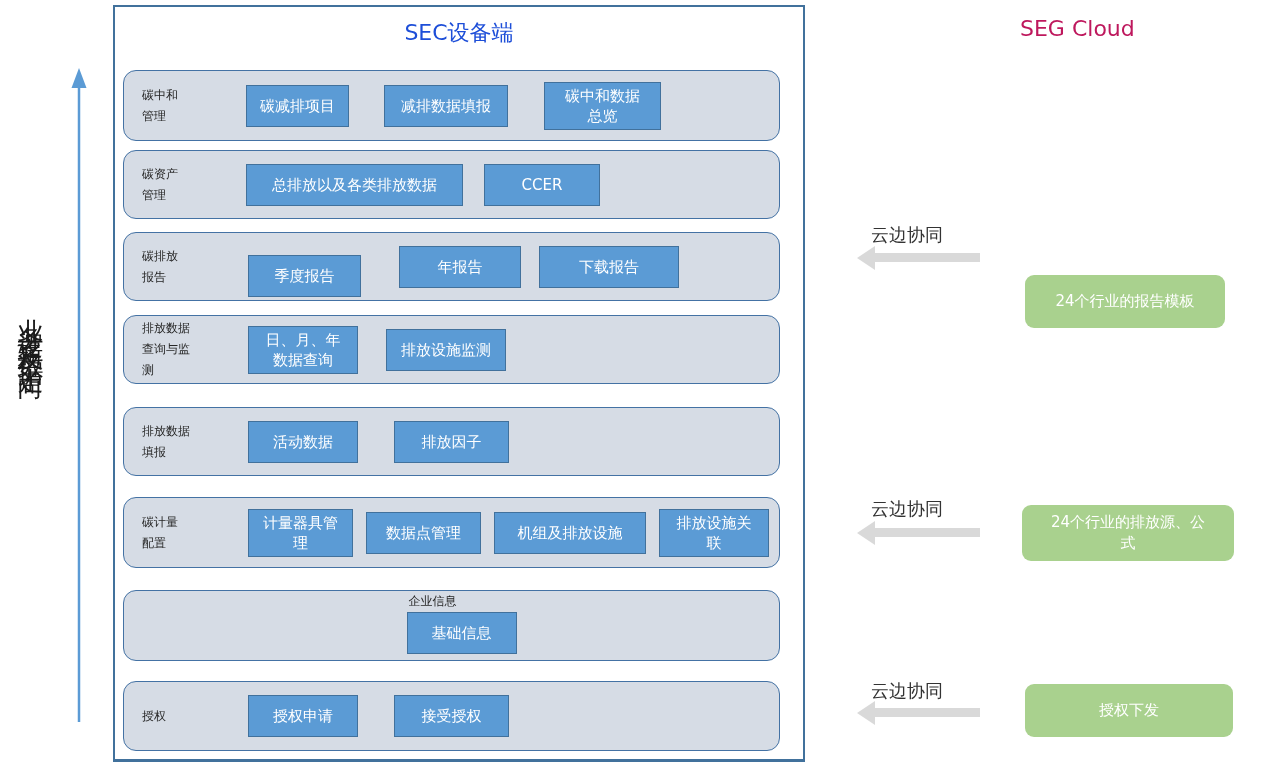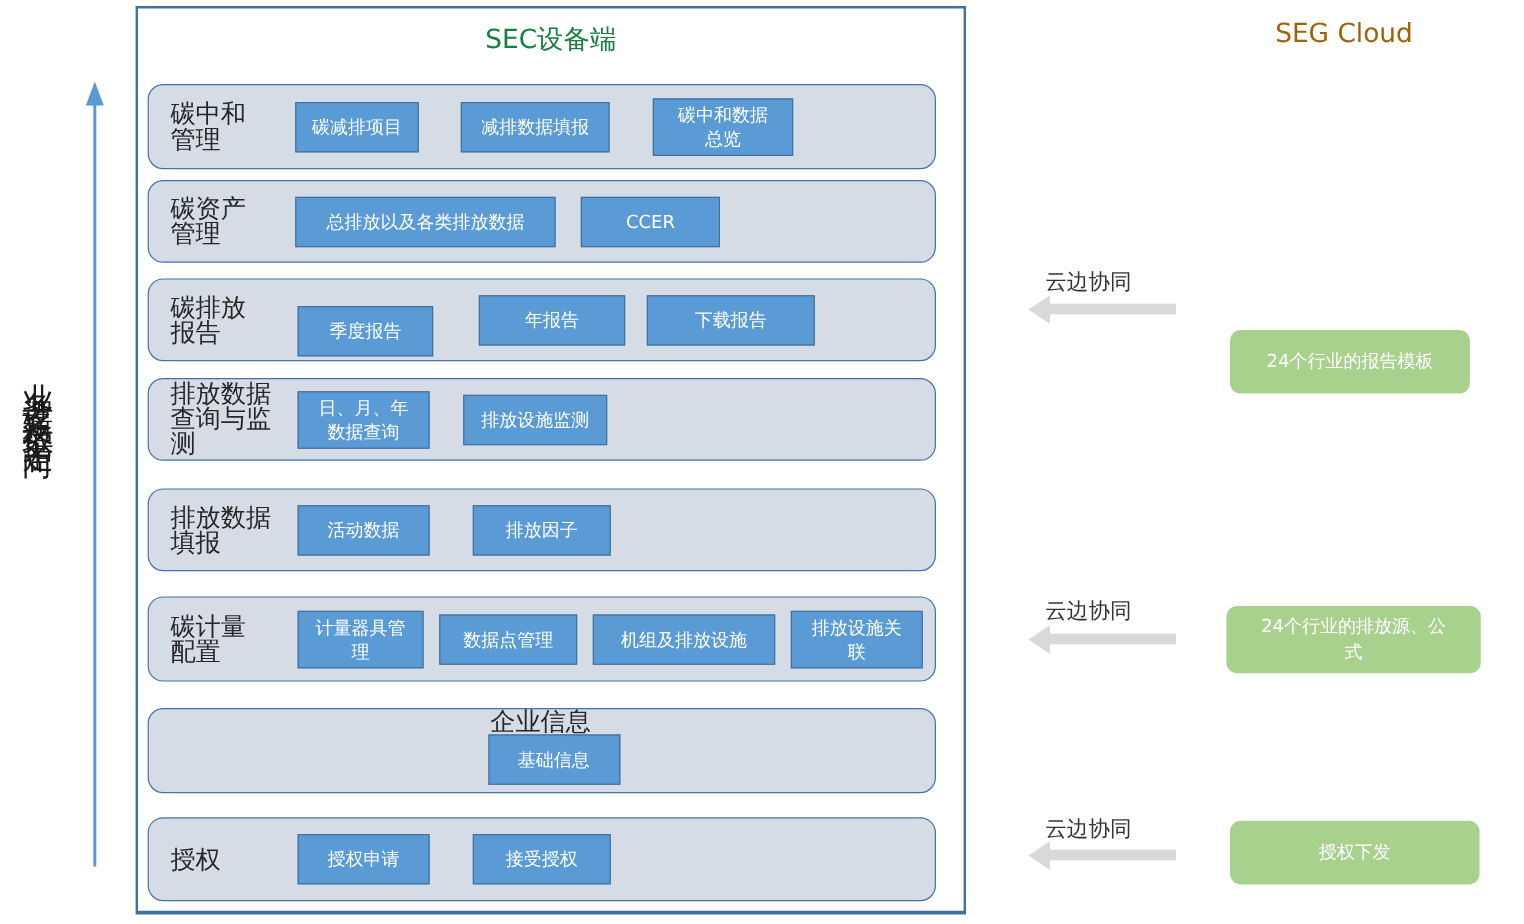--- a/index.html
+++ b/index.html
@@ -15,43 +15,43 @@
   }
   .flow-arrow { position:absolute; left:66px; top:66px; }
 
   
   .device-box {
     position:absolute; left:113px; top:5px; width:692px; height:757px;
     background:#ffffff; border:2px solid #41719C; border-bottom-width:3px;
   }
   .device-title {
     position:absolute; top:11px; left:0; width:100%;
-    text-align:center; font-size:22px; color:#15803d; font-weight:500;
+    text-align:center; font-size:22px; color:#1d4ed8; font-weight:500;
   }
   .row {
     position:absolute; left:8px; width:657px;
     background:#D6DCE5; border:1.6px solid #4472A4; border-radius:13px;
     display:flex; align-items:center; padding-left:18px;
   }
   .row-label {
-    width:104px; flex:none; font-size:21px; line-height:21px;
+    width:104px; flex:none; font-size:12px; line-height:21px;
     color:#262626; white-space:pre-line;
   }
   .btn {
     flex:none; height:42px; background:#5B9BD5; border:1.6px solid #41719C;
     color:#ffffff; font-size:15px; line-height:20px;
     display:flex; align-items:center; justify-content:center;
     text-align:center; white-space:pre-line;
   }
   .btn.two { height:48px; }
 
   
   .cloud-title {
     position:absolute; left:1020px; top:16px; width:200px;
-    text-align:center; font-size:22px; color:#a16207; font-weight:500;
+    font-size:22px; color:#be185d; font-weight:500;
   }
   .sync-label { position:absolute; font-size:18px; color:#333333; }
   .arrow-body { position:absolute; width:106px; height:9px; background:#D9D9D9; }
   .arrow-head {
     position:absolute; width:0; height:0;
     border-top:12px solid transparent; border-bottom:12px solid transparent;
     border-right:18px solid #D9D9D9;
   }
   .cloud-box {
     position:absolute; background:#A9D18E; border-radius:9px;

